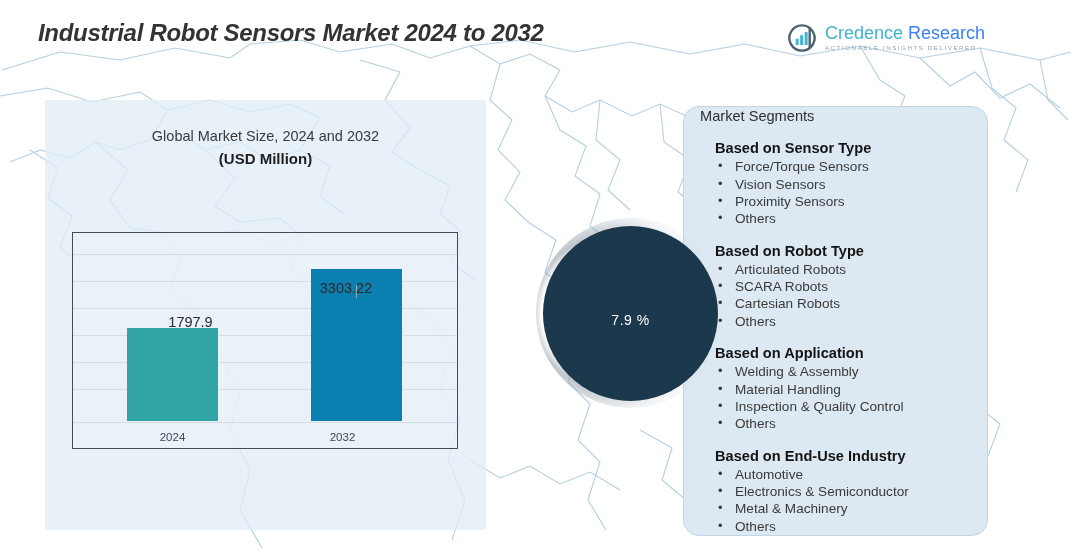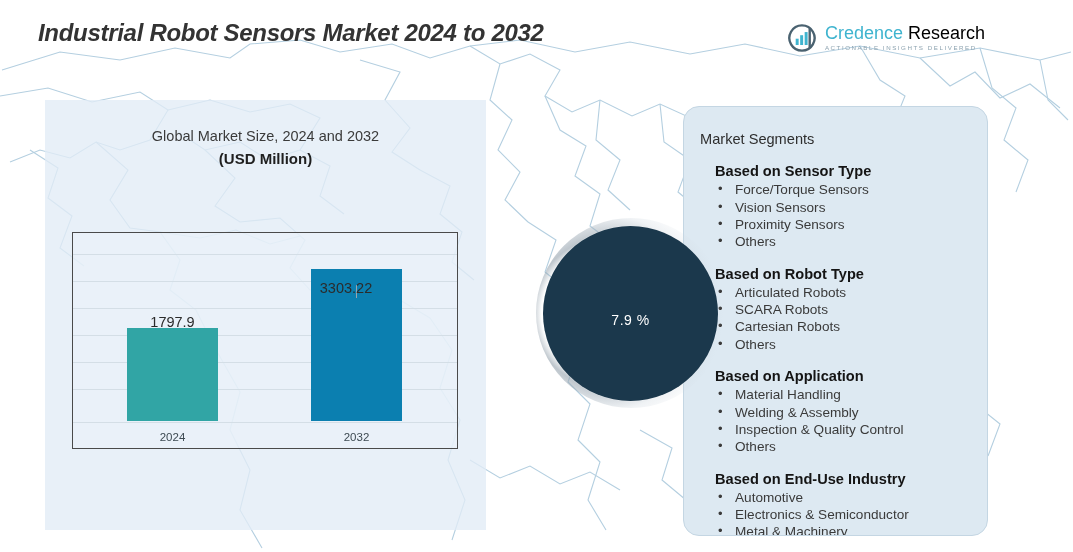--- a/index.html
+++ b/index.html
@@ -30,21 +30,21 @@
     color:#333333; letter-spacing:-0.3px; white-space:nowrap;
   }
   #brand-logo {
     position:absolute; right:88px; top:24px;
     display:flex; align-items:center; gap:9px;
   }
   #brand-mark { width:28px; height:28px; flex:0 0 auto; }
   #brand-text { display:flex; flex-direction:column; line-height:1; }
   #brand-name { font-size:18px; white-space:nowrap; }
   #brand-name .b1 { color:#3FB4CF; }
-  #brand-name .b2 { color:#000000; }
+  #brand-name .b2 { color:#3b82f6; }
   #brand-tagline {
     font-size:6.2px; color:#8DA3B0; letter-spacing:1.55px;
     margin-top:3px; white-space:nowrap; text-transform:uppercase;
   }
 
   
   #chart-panel {
     position:absolute; left:45px; top:100px; width:441px; height:430px;
     background:rgba(225,236,246,0.78);
     z-index:3;
@@ -69,32 +69,32 @@
   }
   .bar {
     position:absolute; bottom:27px;
   }
   #bar-2024 { left:54px; width:91px; background:#31A5A5; }
   #bar-2032 { left:238px; width:91px; background:#0B7FB0; }
   .bar-value {
     position:absolute; font-size:14.5px; color:#2b2b2b;
     text-align:center; white-space:nowrap;
   }
-  #value-2024 { left:54px; width:91px; bottom:118px;margin-top:23px; }
+  #value-2024 { left:72px; width:91px; bottom:118px;margin-top:23px; }
   #value-2032 { left:238px; width:70px; bottom:152px; }
   .bar-tick {
     position:absolute; width:1px; background:#9aa6ae;
   }
   #tick-2032 { left:283px; bottom:150px; height:13px; }
   .cat-label {
     position:absolute; bottom:5px; font-size:11.5px; color:#3d4a52;
     text-align:center; white-space:nowrap;
   }
   #cat-2024 { left:54px; width:91px; }
-  #cat-2032 { left:238px; width:91px;text-align:center; }
+  #cat-2032 { left:224px; width:91px;text-align:center; }
 
   
   #cagr-wrap {
     position:absolute; left:528px; top:248px; width:210px; height:140px; z-index:4;
   }
   #cagr-halo {
     position:absolute; left:8px; top:-30px; width:190px; height:190px;
     border-radius:50%;
     background:radial-gradient(circle at 38% 50%, rgba(160,172,182,0.0) 44%, rgba(150,163,174,0.62) 50%, rgba(205,214,222,0.30) 64%, rgba(255,255,255,0) 76%);
   }
@@ -114,21 +114,21 @@
     letter-spacing:0.5px;
   }
 
   
   #segments-panel {
     position:absolute; left:683px; top:106px; width:305px; height:430px;
     background:#DDE9F2;
     border:1px solid #C4D6E3;
     border-radius:16px;
     z-index:3;
-    padding:23px 14px 10px 16px;
+    padding:0 14px 10px 16px;
     overflow:hidden;
   }
   #segments-heading {
     font-size:14.6px; color:#2e2e2e; line-height:1.25; margin-bottom:0px;
   }
   .segment-group { margin:15px; }
   .group-title {
     font-size:14.6px; font-weight:bold; color:#141414;
     line-height:1.23; white-space:nowrap;
   }
@@ -270,25 +270,25 @@
         </div>
         <div class="segment-item">
           <span class="bullet">•</span>
           <span class="item-text">Others</span>
         </div>
       </div>
       <div class="segment-group">
         <div class="group-title">Based on Application</div>
         <div class="segment-item">
           <span class="bullet">•</span>
+          <span class="item-text">Welding &amp; Assembly</span>
+        </div>
+        <div class="segment-item">
+          <span class="bullet">•</span>
           <span class="item-text">Material Handling</span>
-        </div>
-        <div class="segment-item">
-          <span class="bullet">•</span>
-          <span class="item-text">Welding &amp; Assembly</span>
         </div>
         <div class="segment-item">
           <span class="bullet">•</span>
           <span class="item-text">Inspection &amp; Quality Control</span>
         </div>
         <div class="segment-item">
           <span class="bullet">•</span>
           <span class="item-text">Others</span>
         </div>
       </div>

